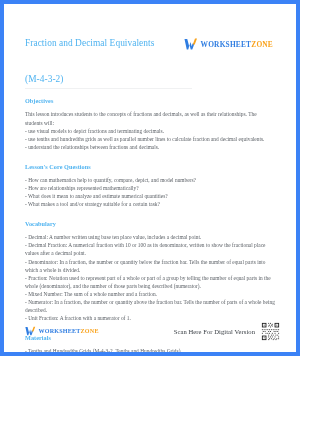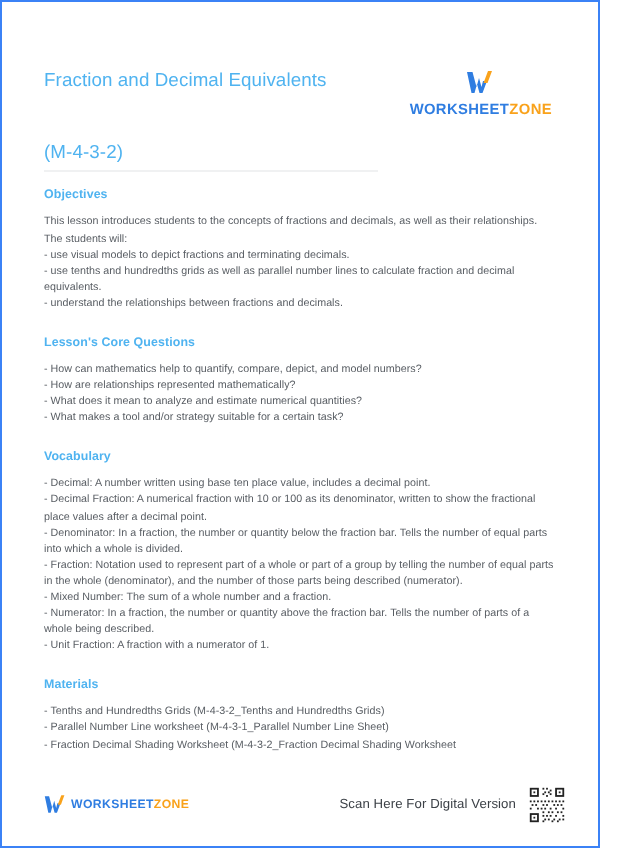--- a/index.html
+++ b/index.html
@@ -6,25 +6,26 @@
     margin: 0;
     padding: 0;
     background: #ffffff;
   }
   body {
     font-family: "Liberation Sans", "DejaVu Sans", sans-serif;
   }
   .page {
     position: relative;
     width: 300px;
-    height: 424px;
+    height: 356px;
     box-sizing: border-box;
     background: #ffffff;
-    border: 1px solid #3b82f6;
+    border: 4px solid #3b82f6;
     overflow: hidden;
+    font-family: Liberation Serif, serif;
   }
   .sheet {
     position: absolute;
     left: 0;
     top: 0;
     right: 0;
     bottom: 0;
     padding: 30px 21px 0 21px;
     box-sizing: border-box;
   }
@@ -45,21 +46,20 @@
     padding-top: 3px;
   }
   .doc-title .line2 { display: block; margin-top: 24px; }
 
   .logo {
     display: flex;
     align-items: center;
     gap: 3px;
     padding-top: 4px;
     padding-right: 2px;
-    flex-direction: column;
   }
   .logo-mark {
     width: 14px;
     height: 12px;
     display: block;
   }
   .logo-text {
     font-size: 7.4px;
     font-weight: bold;
     letter-spacing: 0.2px;

